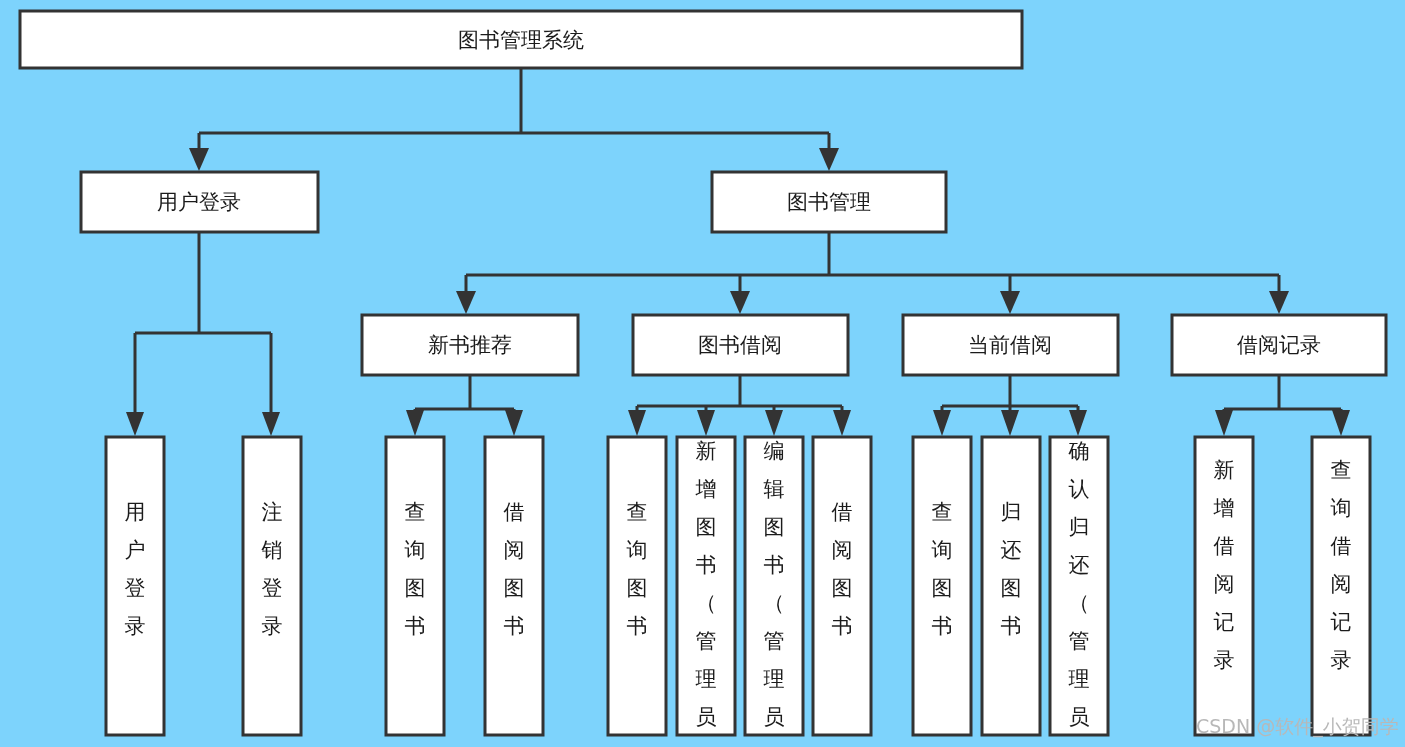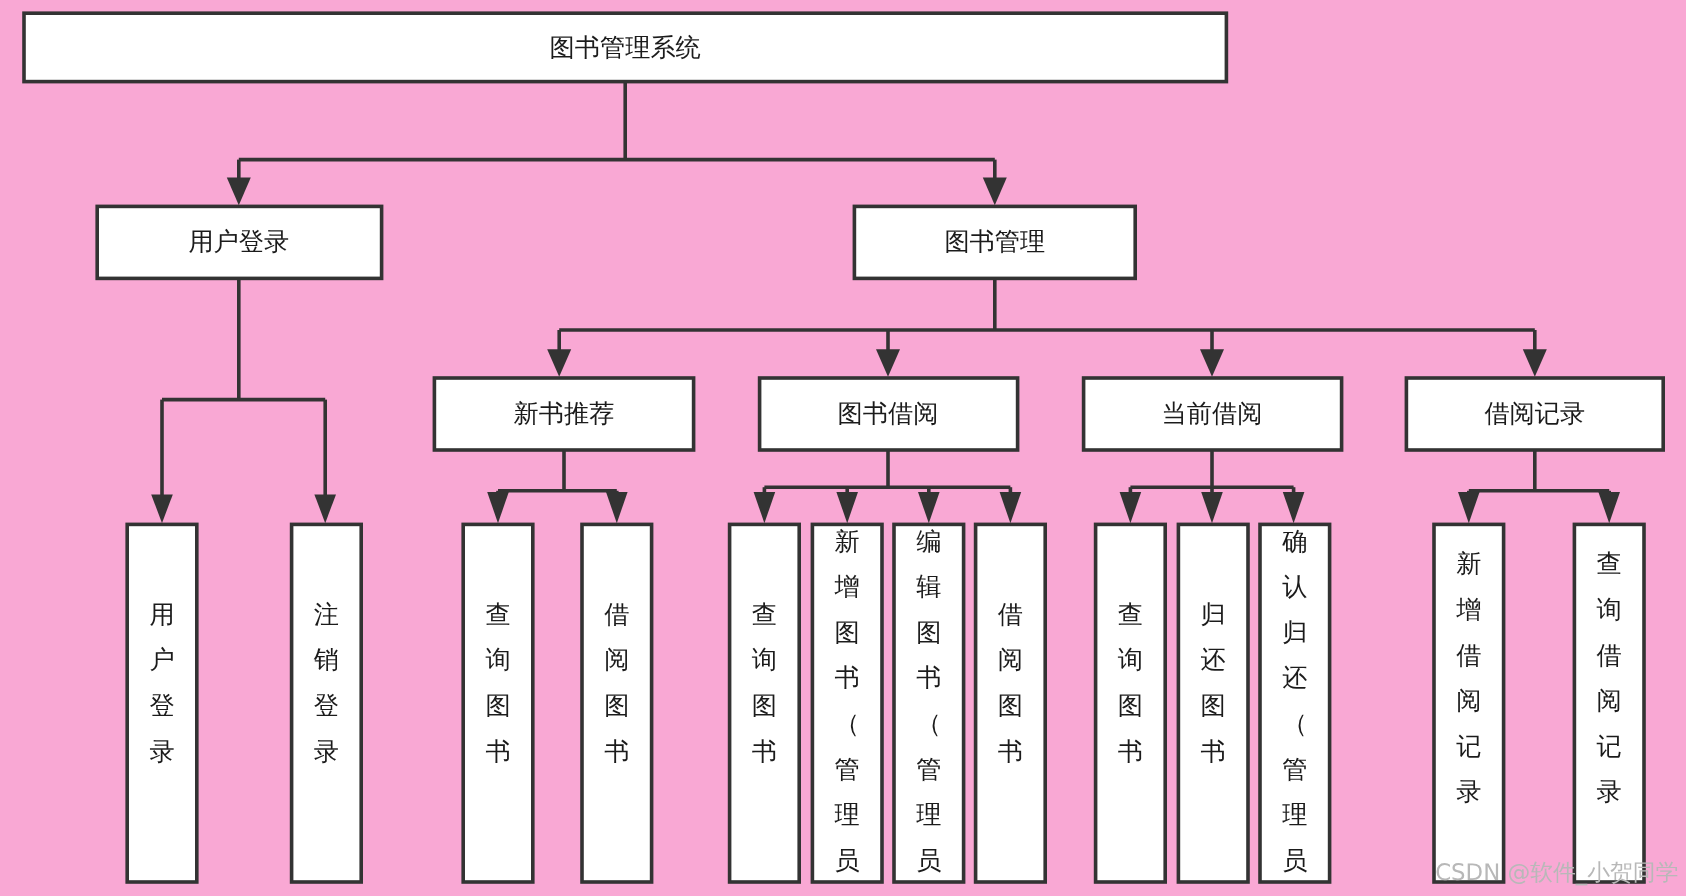--- a/index.html
+++ b/index.html
@@ -11,21 +11,21 @@
   body {
     width: 1405px;
     height: 747px;
     font-family: "DejaVu Sans", "Liberation Sans", sans-serif;
     overflow: hidden;
   }
   #diagram-root {
     position: relative;
     width: 1405px;
     height: 747px;
-    background: #f9a8d4;
+    background: #7dd3fc;
   }
   svg#flow-svg {
     position: absolute;
     left: 0;
     top: 0;
     width: 1405px;
     height: 747px;
     display: block;
   }
   .node-box {

